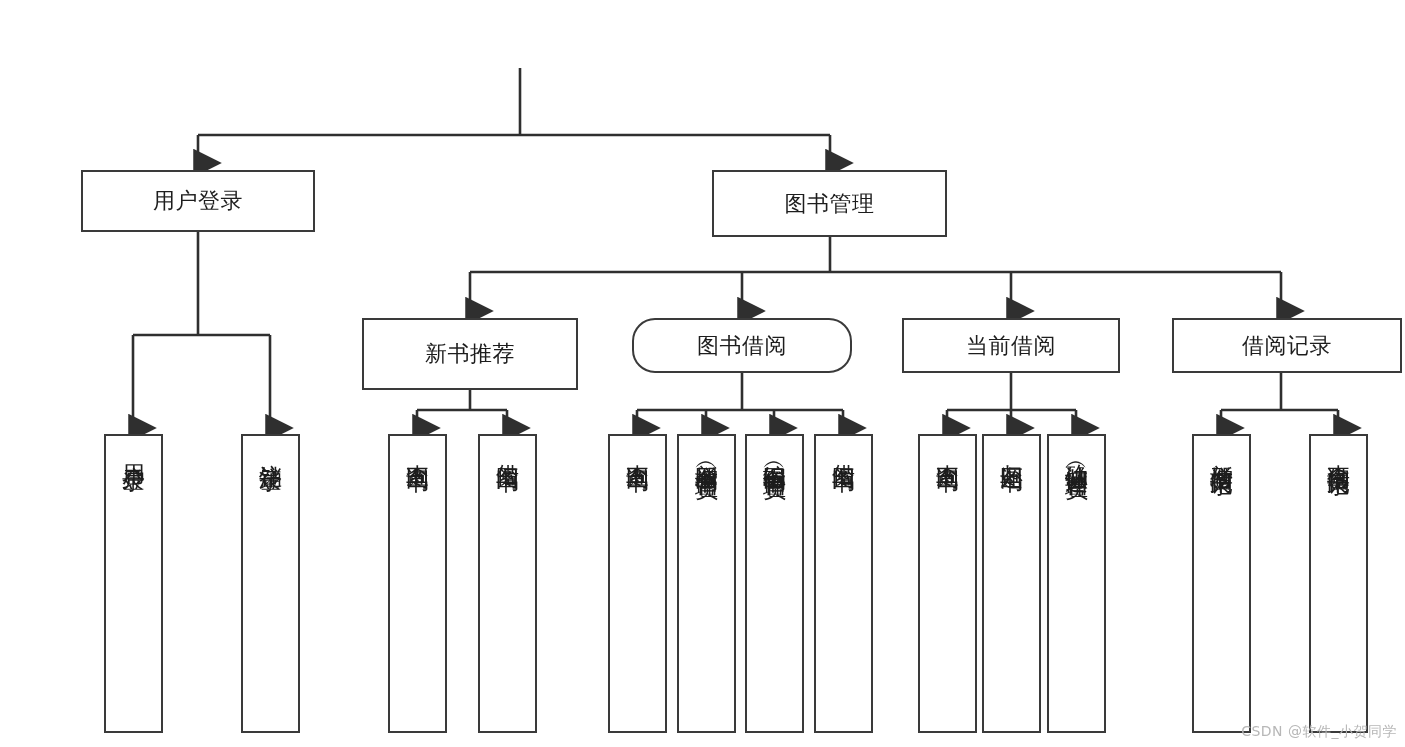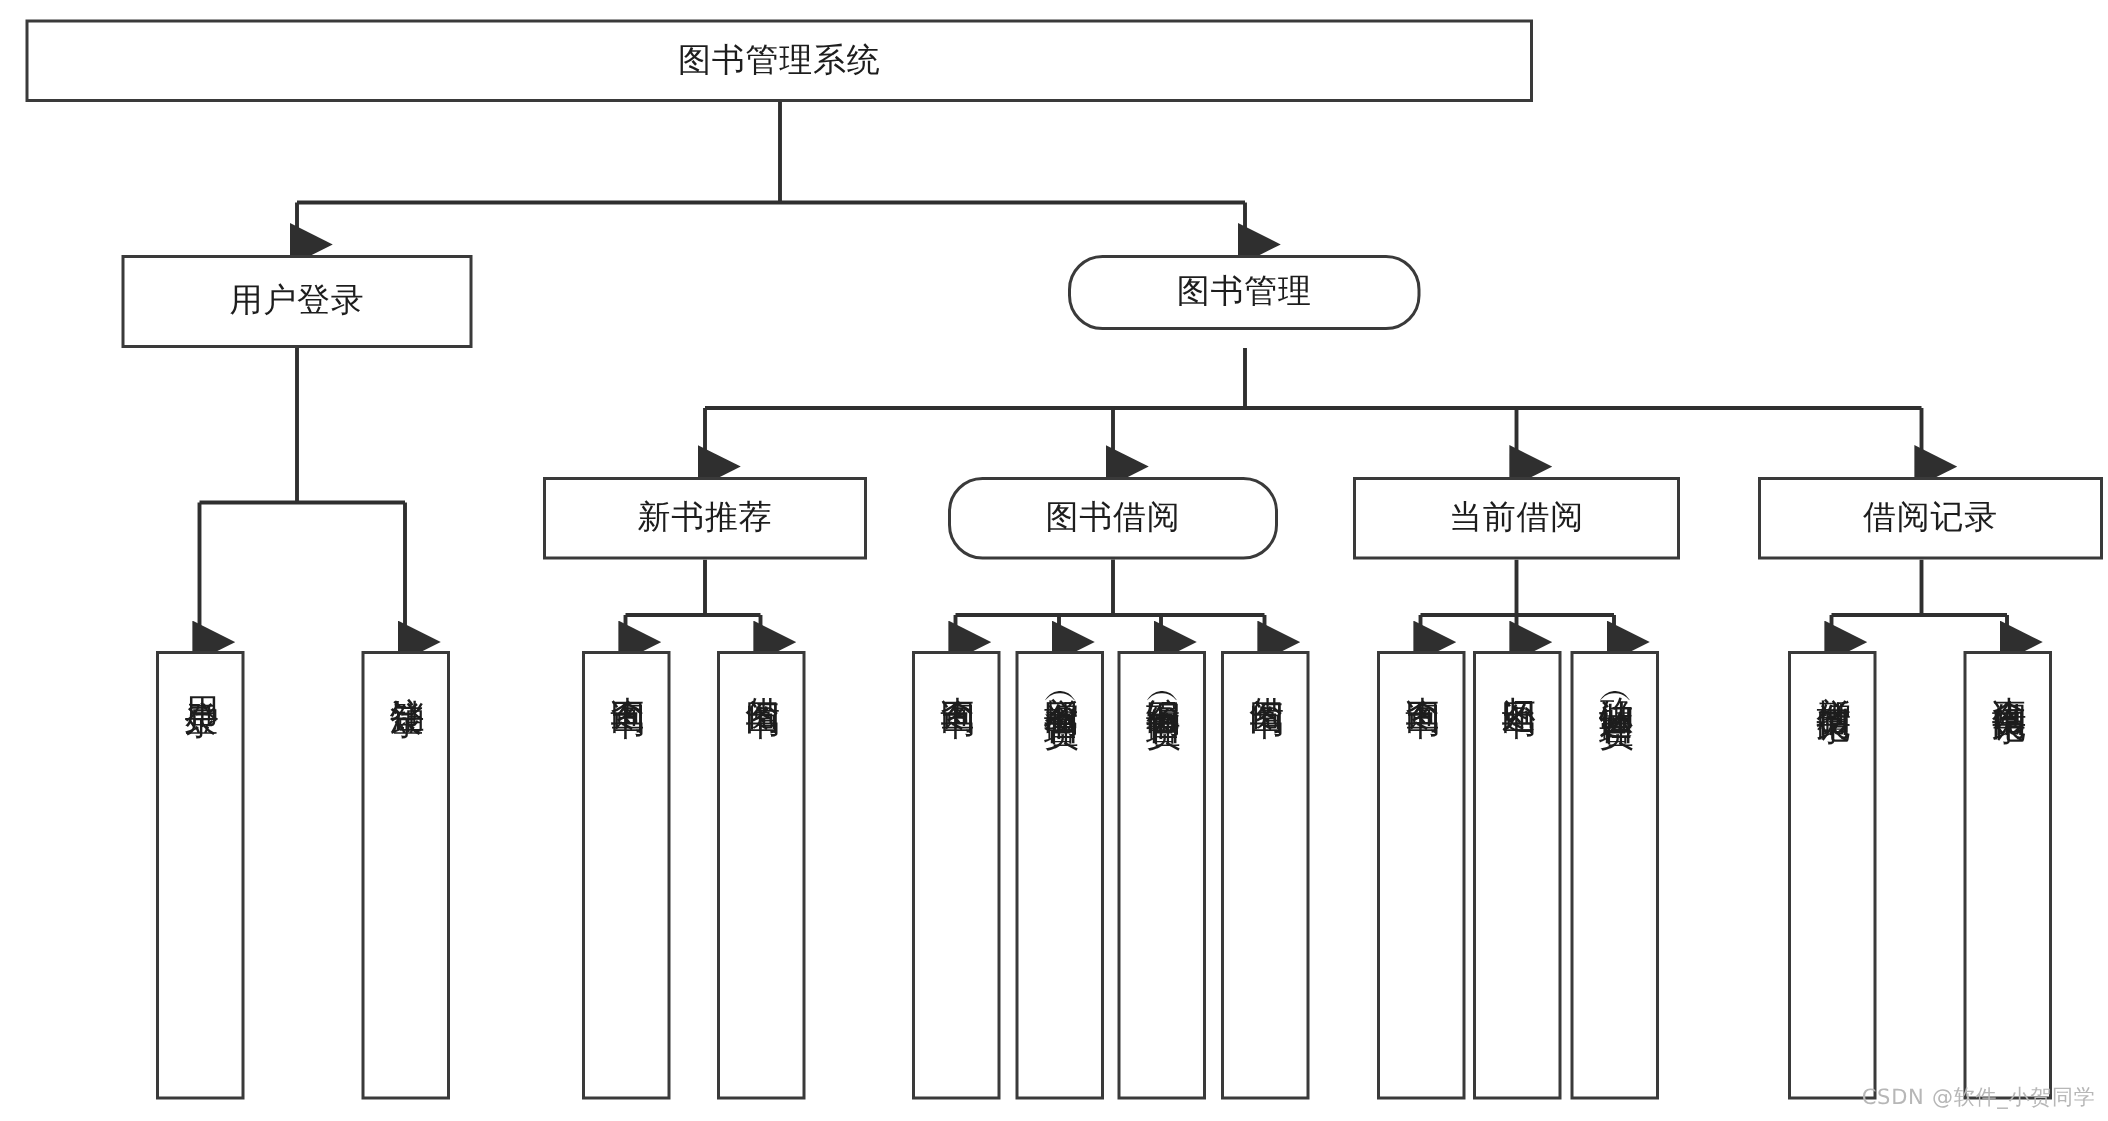--- a/index.html
+++ b/index.html
@@ -118,32 +118,29 @@
       <path d="M 1011 410 L 1011 428" marker-end="url(#arrow)"></path>
       <path d="M 1076 410 L 1076 428" marker-end="url(#arrow)"></path>
 
       <path d="M 1281 373 L 1281 410"></path>
       <path d="M 1221 410 L 1338 410"></path>
       <path d="M 1221 410 L 1221 428" marker-end="url(#arrow)"></path>
       <path d="M 1338 410 L 1338 428" marker-end="url(#arrow)"></path>
     </g>
   </svg>
 
-  <div class="node horiz" style="left:17px; top:13px; width:1005px; height:55px;">
-    <span class="label">图书管理系统</span>
-  </div>
 
   <div class="node horiz" style="left:81px; top:170px; width:234px; height:62px;">
     <span class="label">用户登录</span>
   </div>
-  <div class="node horiz" style="left:712px; top:170px; width:235px; height:50px;border-radius:23px;">
+  <div class="node horiz" style="left:712px; top:170px; width:235px; height:67px;">
     <span class="label">图书管理</span>
   </div>
 
-  <div class="node horiz" style="left:362px; top:318px; width:216px; height:55px;">
+  <div class="node horiz" style="left:362px; top:318px; width:216px; height:72px;">
     <span class="label">新书推荐</span>
   </div>
   <div class="node horiz" style="left:632px; top:318px; width:220px; height:55px;border-radius:23px;">
     <span class="label">图书借阅</span>
   </div>
   <div class="node horiz" style="left:902px; top:318px; width:218px; height:55px;">
     <span class="label">当前借阅</span>
   </div>
   <div class="node horiz" style="left:1172px; top:318px; width:230px; height:55px;">
     <span class="label">借阅记录</span>

